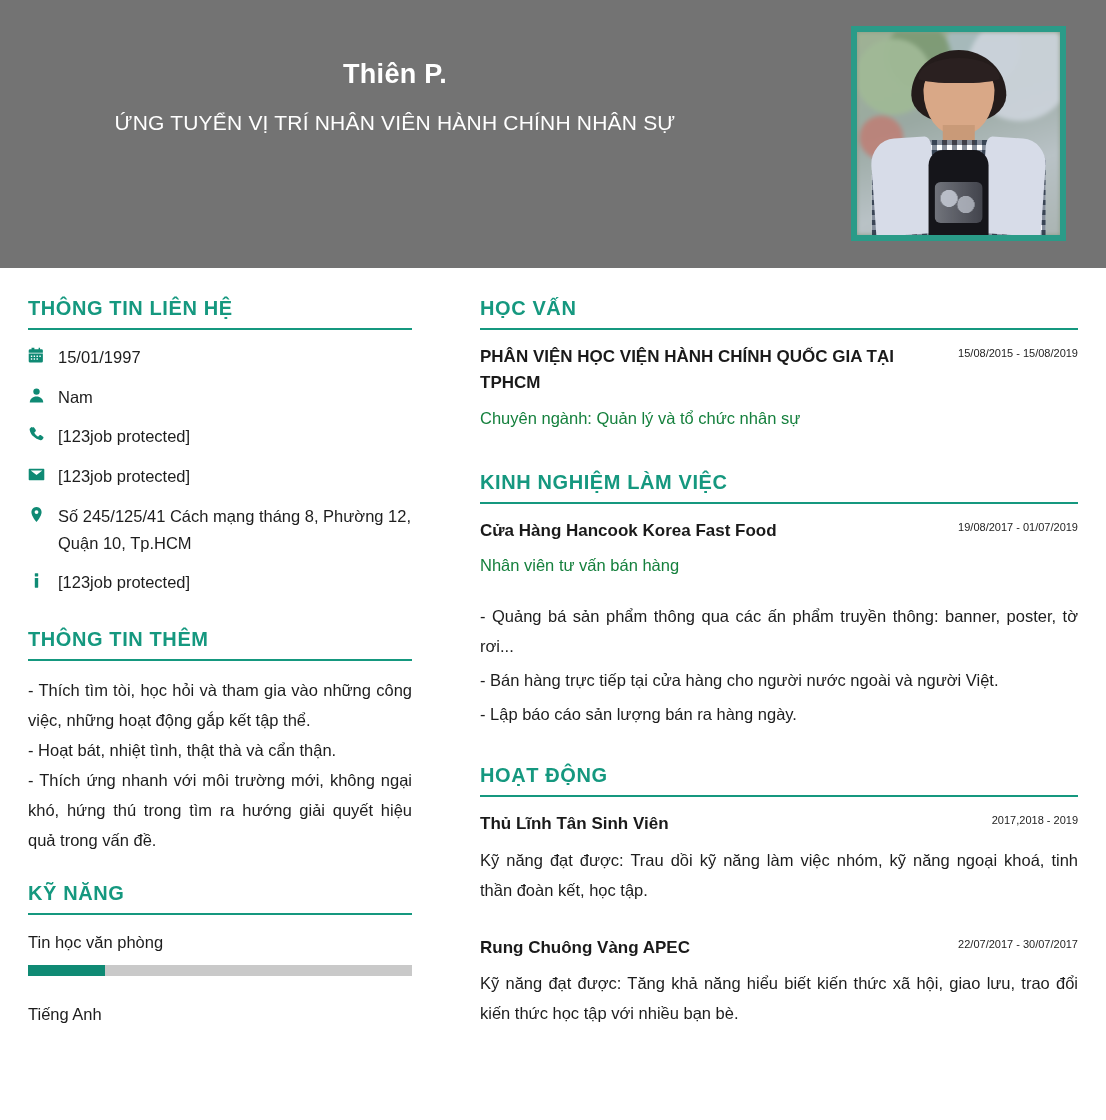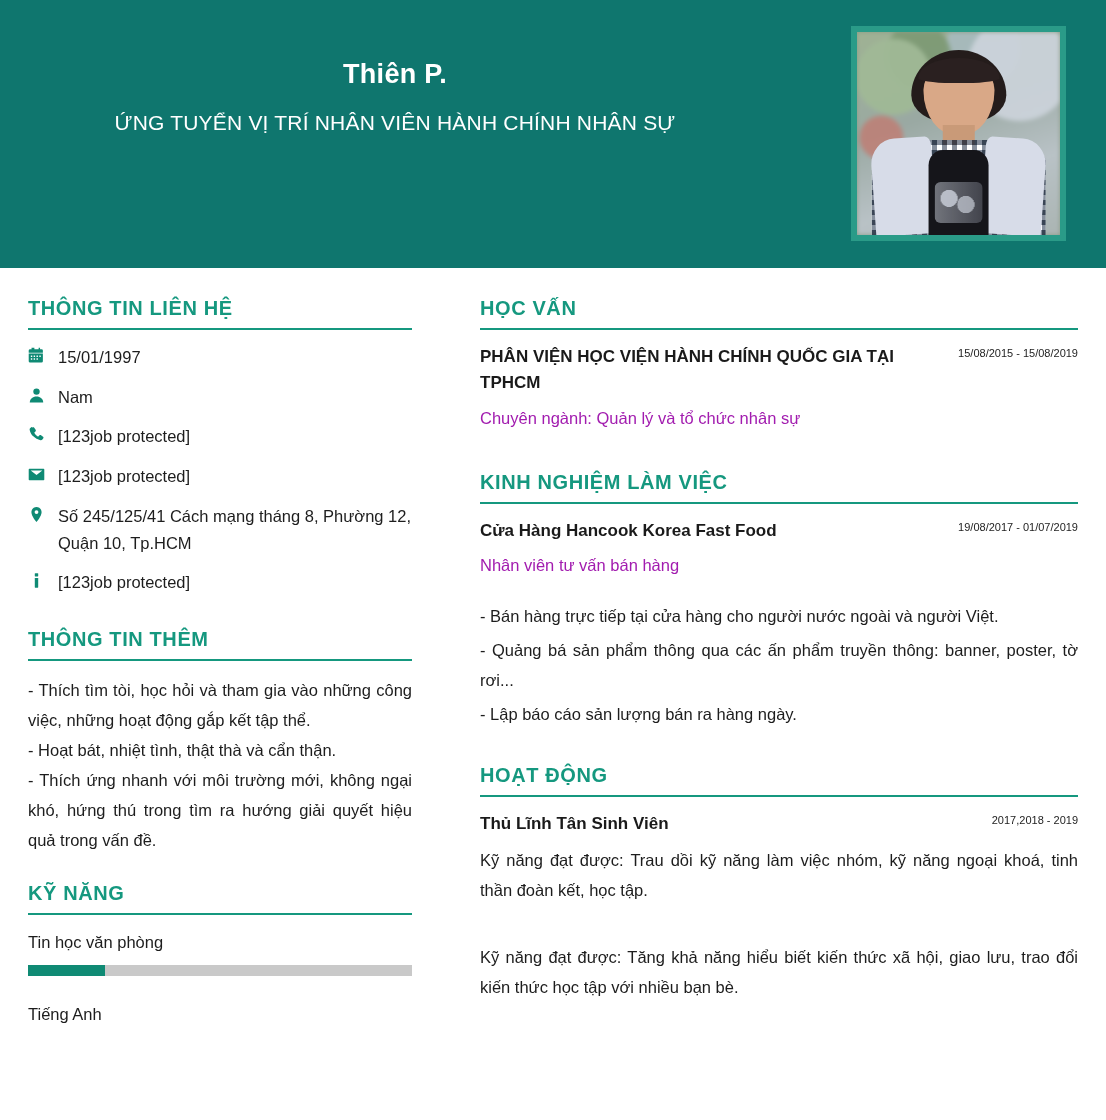--- a/index.html
+++ b/index.html
@@ -17,21 +17,21 @@
     width: 1106px;
     height: 1120px;
     background: #ffffff;
   }
 
   
   .header {
     position: relative;
     width: 1106px;
     height: 268px;
-    background: #0f766e;
+    background: #737373;
     overflow: hidden;
   }
 
   .header-text {
     position: absolute;
     left: 0;
     top: 58px;
     width: 790px;
     text-align: center;
     color: #ffffff;
@@ -280,21 +280,21 @@
     font-size: 11px;
     color: #1d1d1d;
     line-height: 1.6;
     white-space: nowrap;
     flex: 0 0 auto;
     padding-top: 1px;
   }
 
   .entry-sub {
     font-size: 16.5px;
-    color: #a21caf;
+    color: #15803d;
     line-height: 1.7;
     margin-top: 7px;
   }
 
   .entry-bullet {
     font-size: 16.5px;
     color: #1d1d1d;
     line-height: 1.82;
     text-align: justify;
     margin-top: 4px;
@@ -464,22 +464,22 @@
         <div class="section-title">KINH NGHIỆM LÀM VIỆC</div>
         <div class="section-rule"></div>
 
         <div class="entry">
           <div class="entry-head">
             <div class="entry-title">Cửa Hàng Hancook Korea Fast Food</div>
             <div class="entry-date">19/08/2017 - 01/07/2019</div>
           </div>
           <div class="entry-sub">Nhân viên tư vấn bán hàng</div>
           <div class="gap-18"></div>
+          <p class="entry-bullet">- Quảng bá sản phẩm thông qua các ấn phẩm truyền thông: banner, poster, tờ rơi...</p>
           <p class="entry-bullet">- Bán hàng trực tiếp tại cửa hàng cho người nước ngoài và người Việt.</p>
-          <p class="entry-bullet">- Quảng bá sản phẩm thông qua các ấn phẩm truyền thông: banner, poster, tờ rơi...</p>
           <p class="entry-bullet">- Lập báo cáo sản lượng bán ra hàng ngày.</p>
         </div>
       </div>
 
       <div class="gap-34"></div>
 
       <div class="section">
         <div class="section-title">HOẠT ĐỘNG</div>
         <div class="section-rule"></div>
 
@@ -487,20 +487,24 @@
           <div class="entry-head">
             <div class="entry-title">Thủ Lĩnh Tân Sinh Viên</div>
             <div class="entry-date">2017,2018 - 2019</div>
           </div>
           <p class="entry-desc">Kỹ năng đạt được: Trau dồi kỹ năng làm việc nhóm, kỹ năng ngoại khoá, tinh thần đoàn kết, học tập.</p>
         </div>
 
         <div class="gap-30"></div>
 
         <div class="entry">
+          <div class="entry-head">
+            <div class="entry-title">Rung Chuông Vàng APEC</div>
+            <div class="entry-date">22/07/2017 - 30/07/2017</div>
+          </div>
           <p class="entry-desc">Kỹ năng đạt được: Tăng khả năng hiểu biết kiến thức xã hội, giao lưu, trao đổi kiến thức học tập với nhiều bạn bè.</p>
         </div>
       </div>
 
     </div>
 
   </div>
 </div>
 
 </body></html>

